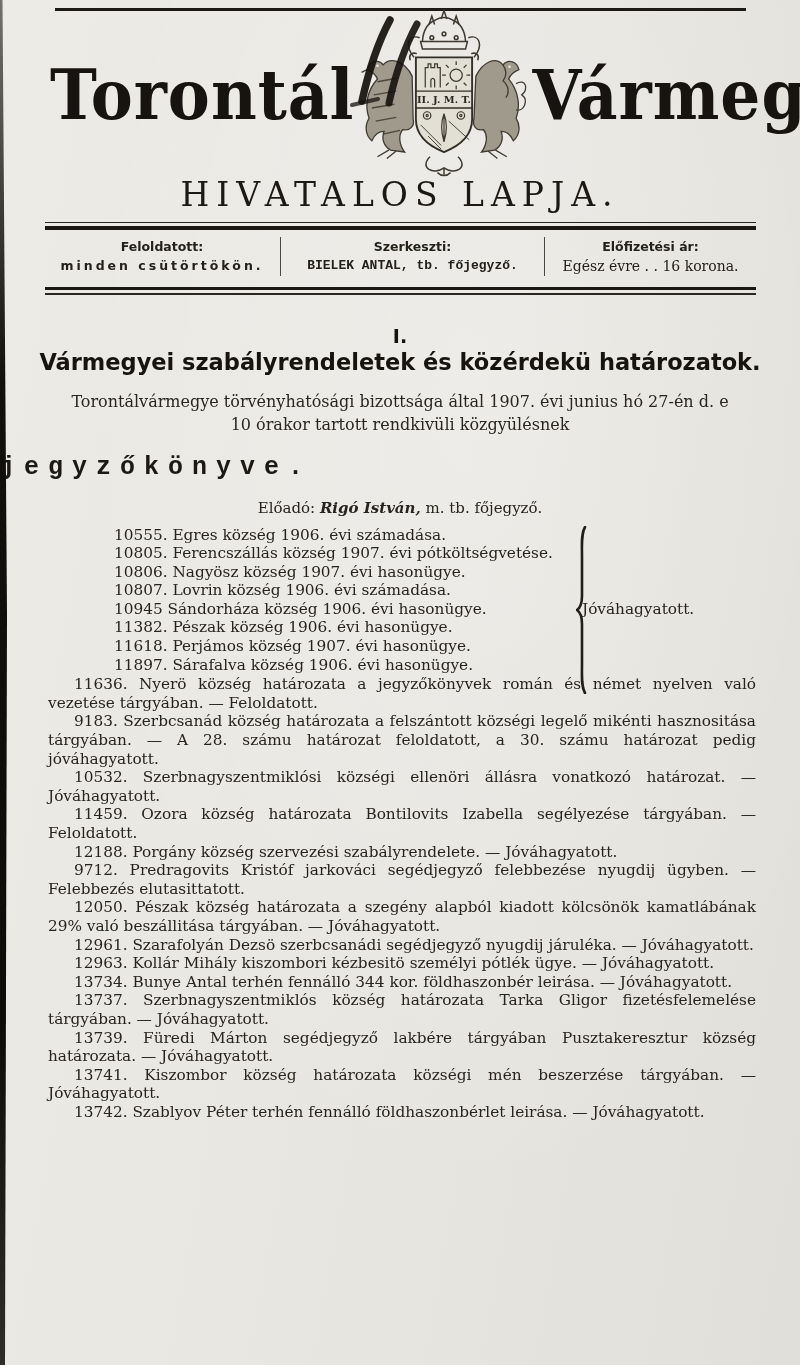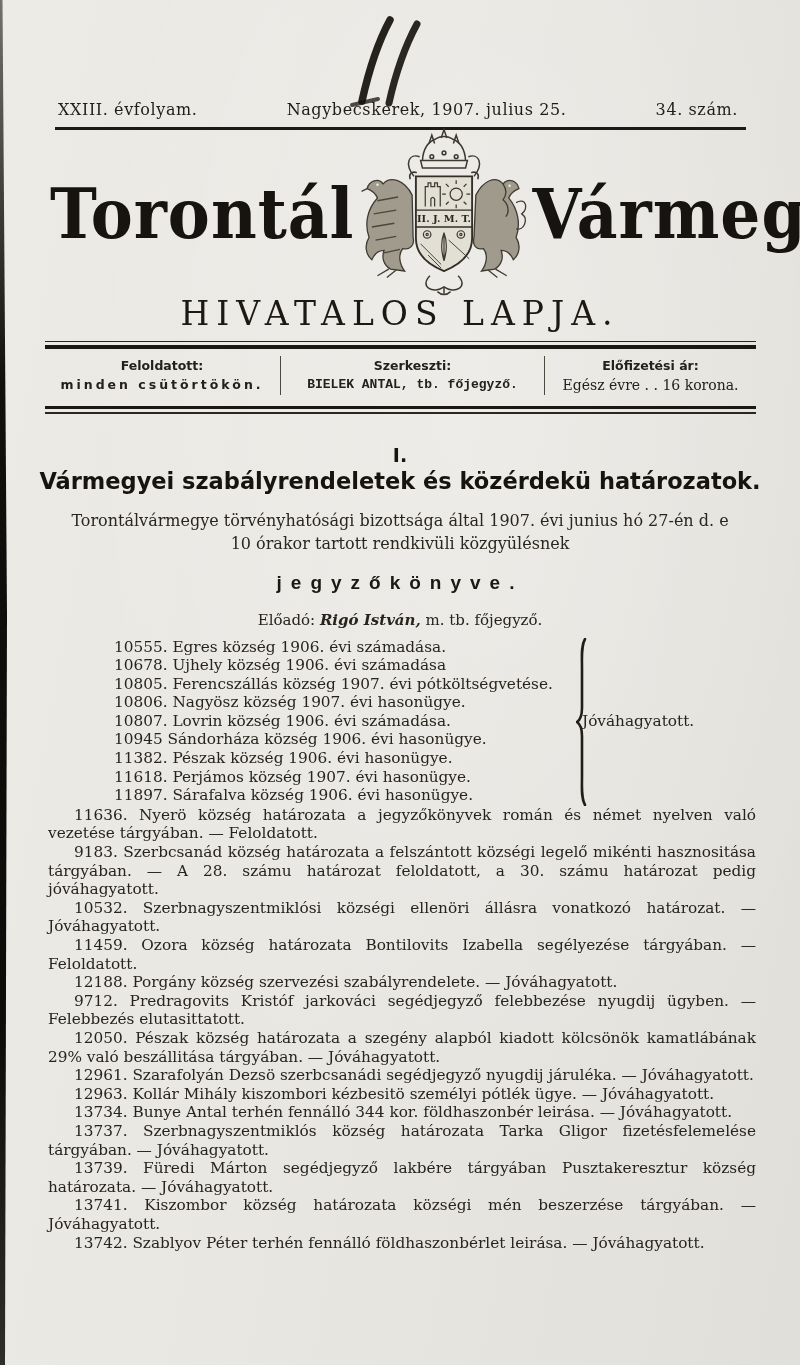--- a/index.html
+++ b/index.html
@@ -44,21 +44,21 @@
   .cell-3 { flex:1; }
   .info-label { font-family:"DejaVu Sans", sans-serif; font-weight:bold; font-size:12.5px; color:#24201a; }
   .info-value { margin-top:4px; font-size:13.5px; color:#24201a; }
   .v-sans-sp { font-family:"DejaVu Sans", sans-serif; font-weight:bold; letter-spacing:3px; font-size:12.5px; }
   .v-sans    { font-family:Liberation Mono, monospace; font-weight:bold; font-size:13px; }
   .v-serif   { font-size:14px; }
 
   .section-no    { text-align:center; font-family:"DejaVu Sans", sans-serif; font-weight:bold; font-size:19px; margin-top:30px; color:#171410; }
   .section-title { text-align:center; font-family:"DejaVu Sans", sans-serif; font-weight:bold; font-size:22.5px; margin-top:2px; color:#171410; }
   .intro { text-align:center; font-size:16px; line-height:23px; margin-top:15px; color:#2a261f; }
-  .minutes-title { text-align:center; font-family:Liberation Sans, sans-serif; font-weight:bold; font-size:19px; letter-spacing:9px; margin-top:17px; color:#1c1914; }
+  .minutes-title { font-family:Liberation Mono, monospace; font-weight:bold; font-size:25px; letter-spacing:9px; margin-top:17px; color:#1c1914; }
   .presenter { text-align:center; font-size:15px; margin-top:17px; }
   .presenter .name { font-weight:bold; font-style:italic; }
 
   .content { margin:9px 44px 0 48px; font-size:15.3px; line-height:18.6px; color:#28241d; }
   .approved { position:relative; margin-bottom:1px; }
   .approved-items div { padding-left:66px; white-space:nowrap; }
   .brace { position:absolute; left:528px; top:0px; }
   .verdict { position:absolute; left:534px; top:74px; font-size:15.3px; }
   .para { margin:0; text-indent:26px; text-align:justify; }
 </style>
@@ -67,25 +67,20 @@
 
 <div class="page">
   <div class="scan-edge"></div>
 
   <svg class="ink-svg" width="800" height="1365" viewBox="0 0 800 1365">
     <path d="M362,101 C368,74 377,44 390,20" stroke="#15120d" stroke-width="7.5" fill="none" stroke-linecap="round" opacity="0.93"></path>
     <path d="M389,103 C395,76 404,48 417,24" stroke="#15120d" stroke-width="7" fill="none" stroke-linecap="round" opacity="0.9"></path>
     <path d="M352,105 L378,99" stroke="#15120d" stroke-width="4" fill="none" stroke-linecap="round" opacity="0.75"></path>
   </svg>
 
-  <header class="date-row">
-    <span>XXIII. évfolyam.</span>
-    <span>Nagybecskerek, 1907. julius 25.</span>
-    <span>34. szám.</span>
-  </header>
   <div class="date-rule"></div>
 
   <div class="masthead">
     <span class="mast-word">Torontál</span>
 
     <svg class="arms" viewBox="0 0 190 180">
       <g stroke="#3d3930" fill="none" stroke-width="1.6">
 
         <path d="M72,35 Q73,17 86,12 Q95,7 104,12 Q117,17 118,35"></path>
         <path d="M70,35 L120,35 L118,43 L72,43 Z"></path>
@@ -180,21 +175,20 @@
     <div class="minutes-title">jegyzőkönyve.</div>
 
     <div class="presenter">
       <span>Előadó: </span><span class="name">Rigó István,</span><span> m. tb. főjegyző.</span>
     </div>
 
     <div class="content">
       <div class="approved">
         <div class="approved-items">
           <div>10555. Egres község 1906. évi számadása.</div>
-          <div>10678. Ujhely község 1906. évi számadása</div>
           <div>10805. Ferencszállás község 1907. évi pótköltségvetése.</div>
           <div>10806. Nagyösz község 1907. évi hasonügye.</div>
           <div>10807. Lovrin község 1906. évi számadása.</div>
           <div>10945 Sándorháza község 1906. évi hasonügye.</div>
           <div>11382. Pészak község 1906. évi hasonügye.</div>
           <div>11618. Perjámos község 1907. évi hasonügye.</div>
           <div>11897. Sárafalva község 1906. évi hasonügye.</div>
         </div>
         <div class="brace">
           <svg width="14" height="168" viewBox="0 0 14 168">

